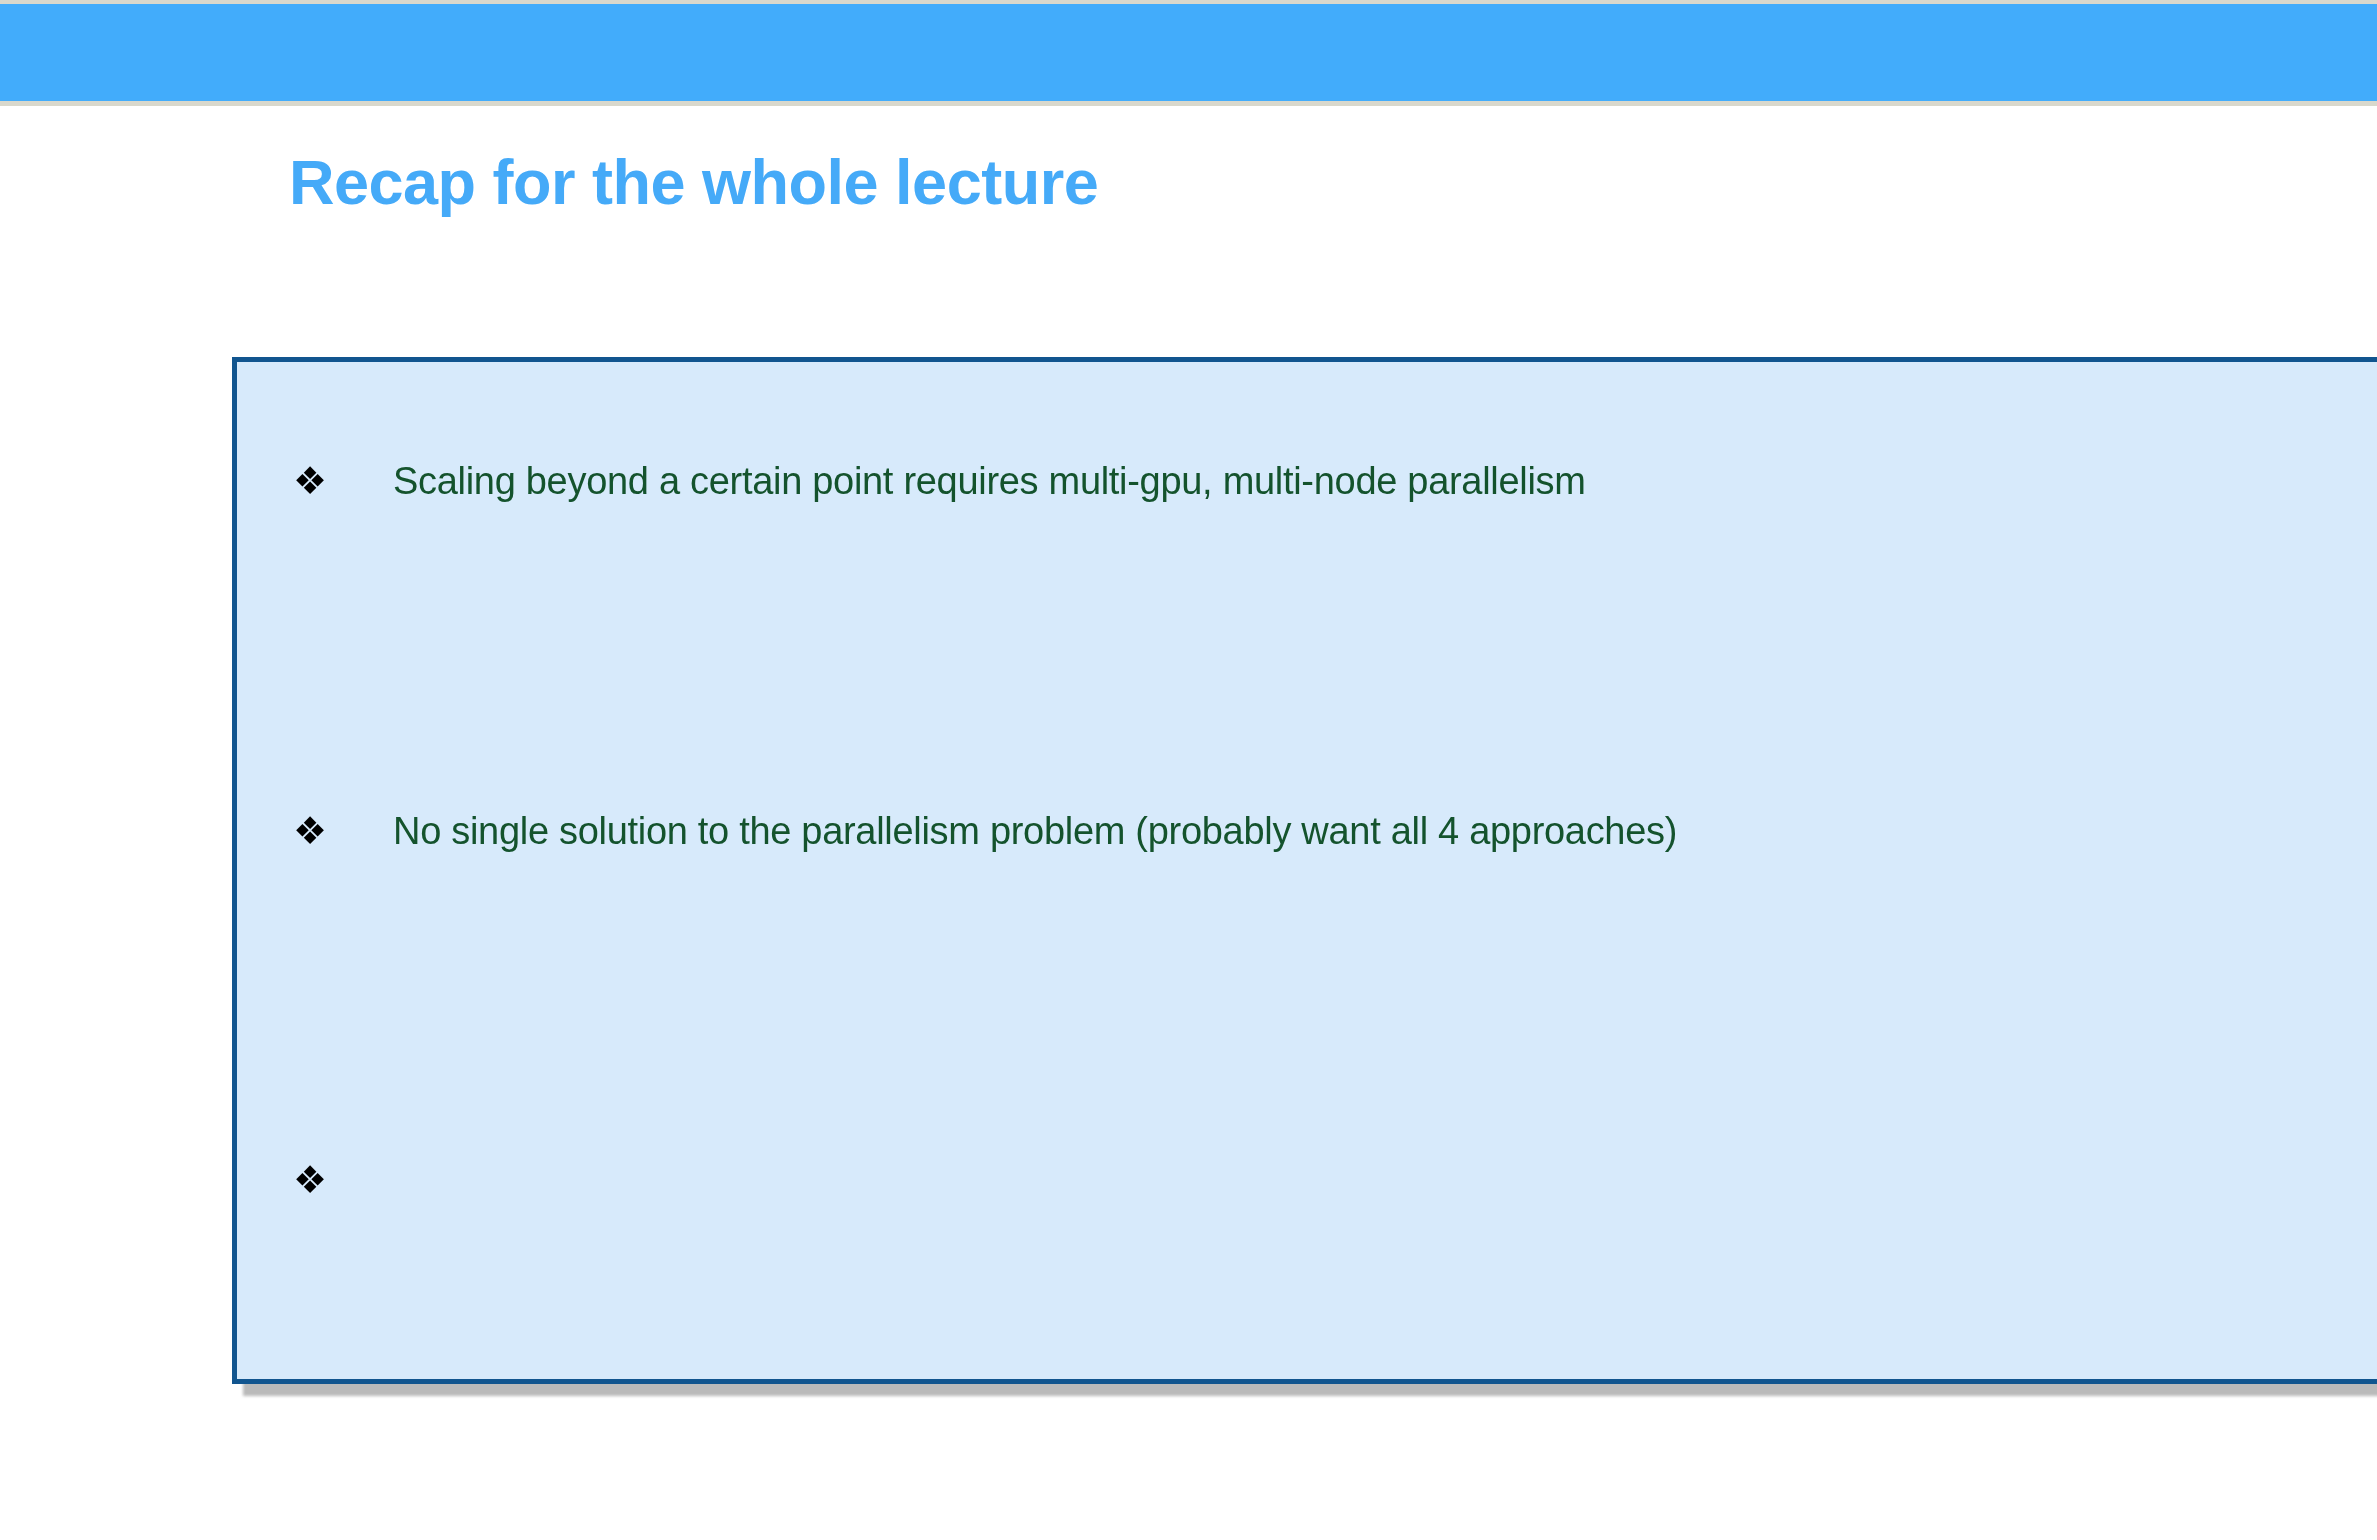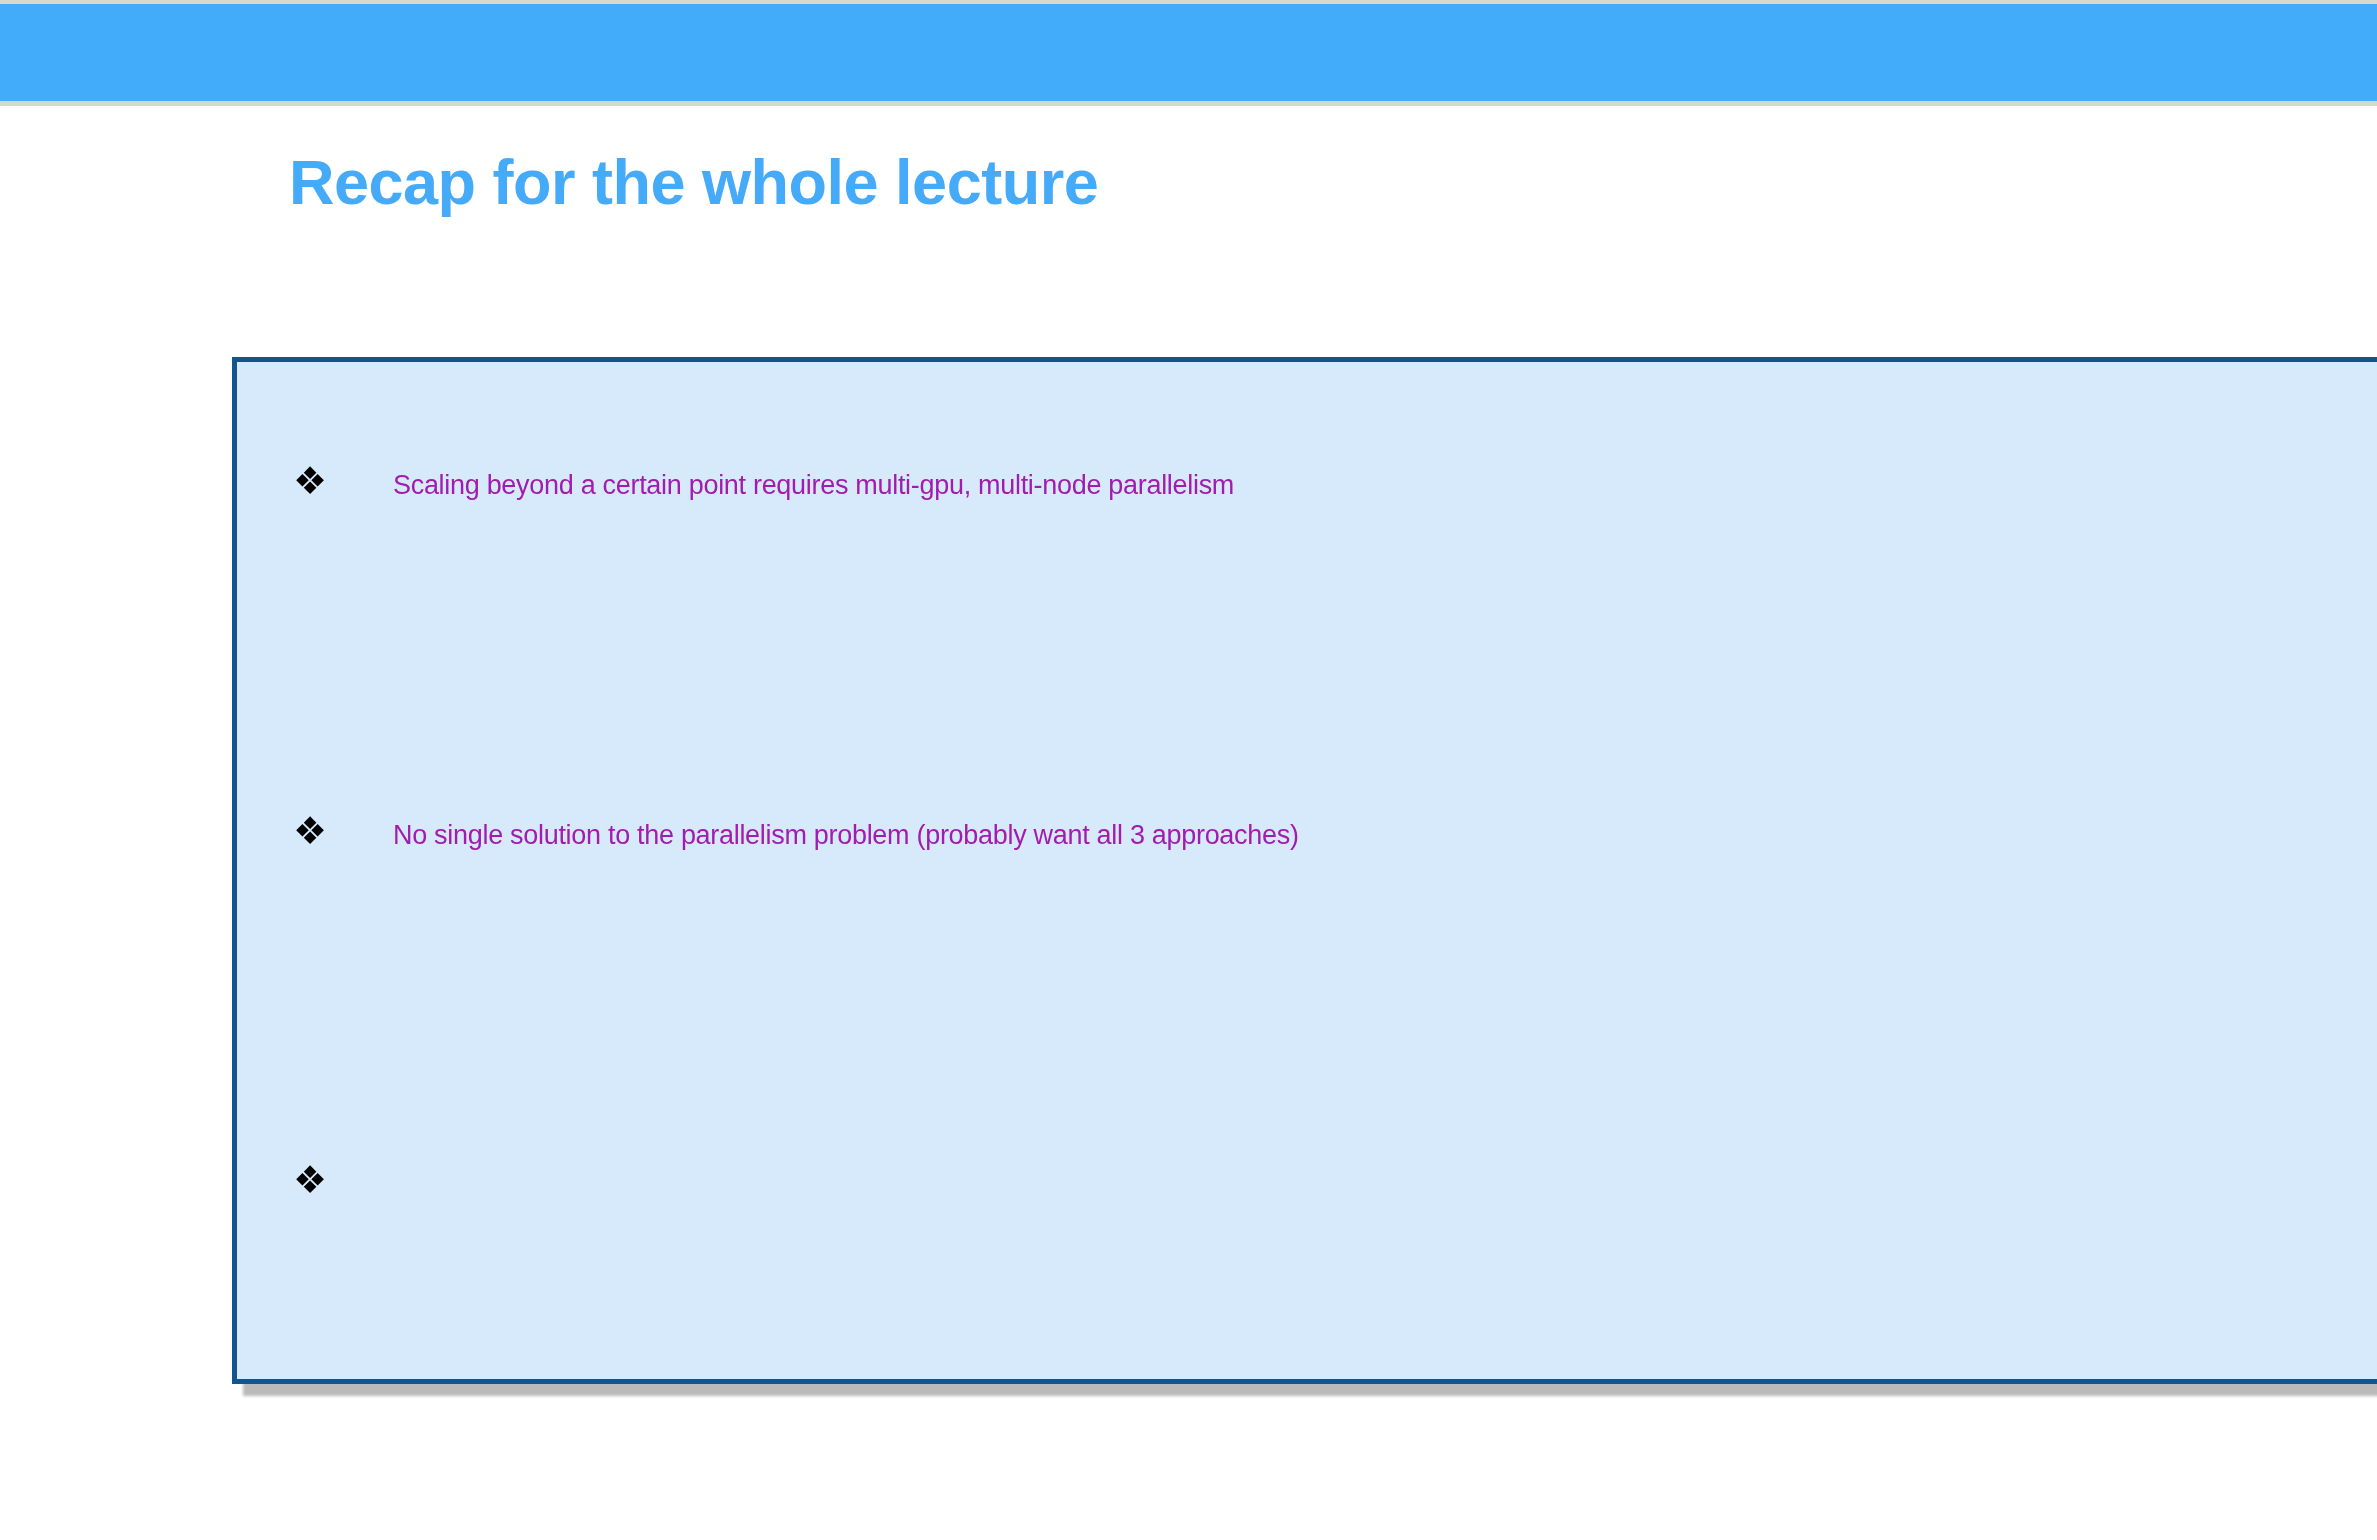--- a/index.html
+++ b/index.html
@@ -107,23 +107,23 @@
     flex: 0 0 auto;
     width: 100px;
     color: #000000;
     font-family: "DejaVu Sans", sans-serif;
     font-size: 38px;
     line-height: 57px;
   }
 
   .bullet-text {
     flex: 0 0 auto;
-    color: #a21caf;
+    color: #14532d;
     font-family: "Liberation Sans", sans-serif;
-    font-size: 27px;
+    font-size: 38px;
     line-height: 57px;
     letter-spacing: -0.3px;
   }
 </style>
 </head>
 <body>
 
 <div id="top-band-above"></div>
 <div id="top-banner"></div>
 <div id="top-band-below"></div>
@@ -135,21 +135,21 @@
 <div id="content-box">
   <ul id="bullet-list">
 
     <li class="bullet-row b0">
       <span class="bullet-marker">❖</span>
       <span class="bullet-text">Scaling beyond a certain point requires multi-gpu, multi-node parallelism</span>
     </li>
 
     <li class="bullet-row b1">
       <span class="bullet-marker">❖</span>
-      <span class="bullet-text">No single solution to the parallelism problem (probably want all 3 approaches)</span>
+      <span class="bullet-text">No single solution to the parallelism problem (probably want all 4 approaches)</span>
     </li>
 
     <li class="bullet-row b2">
       <span class="bullet-marker">❖</span>
     </li>
 
   </ul>
 </div>
 
 

